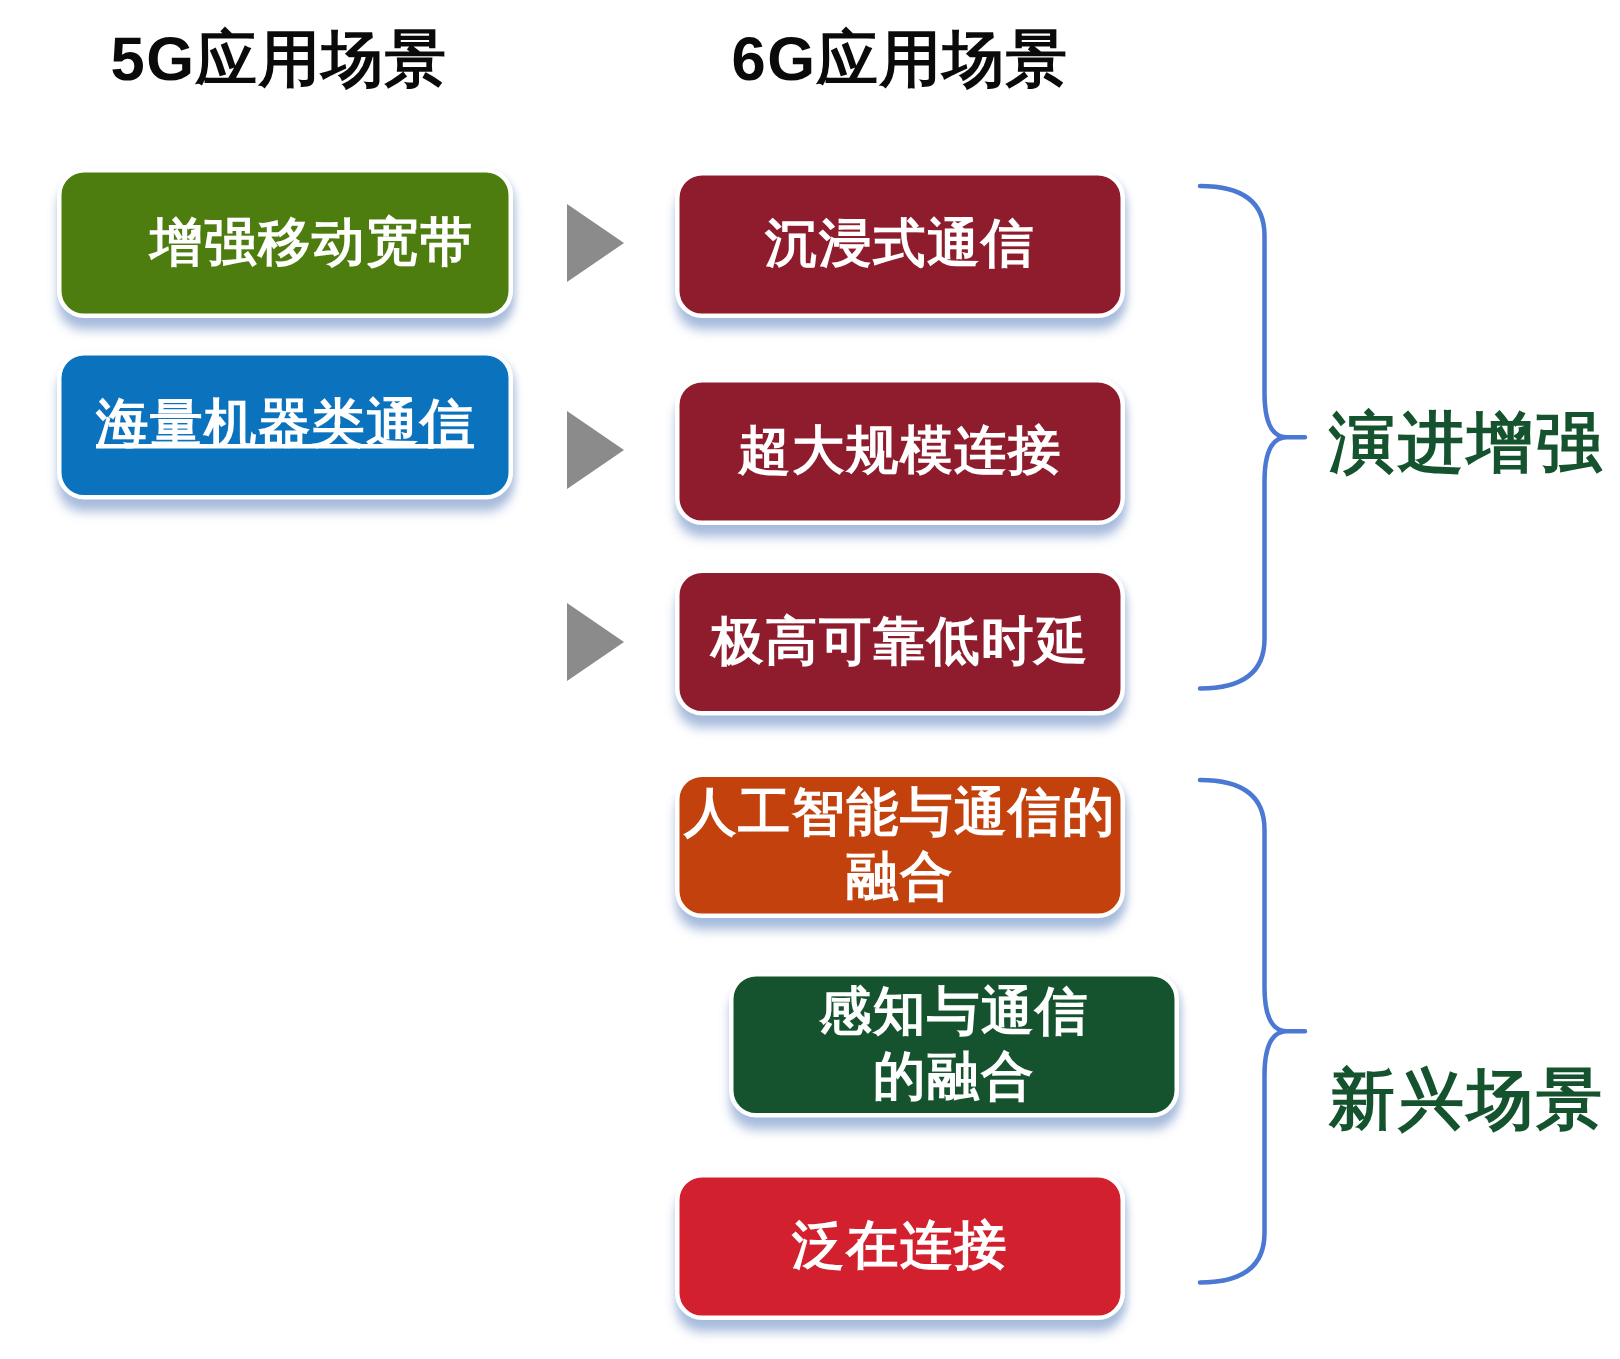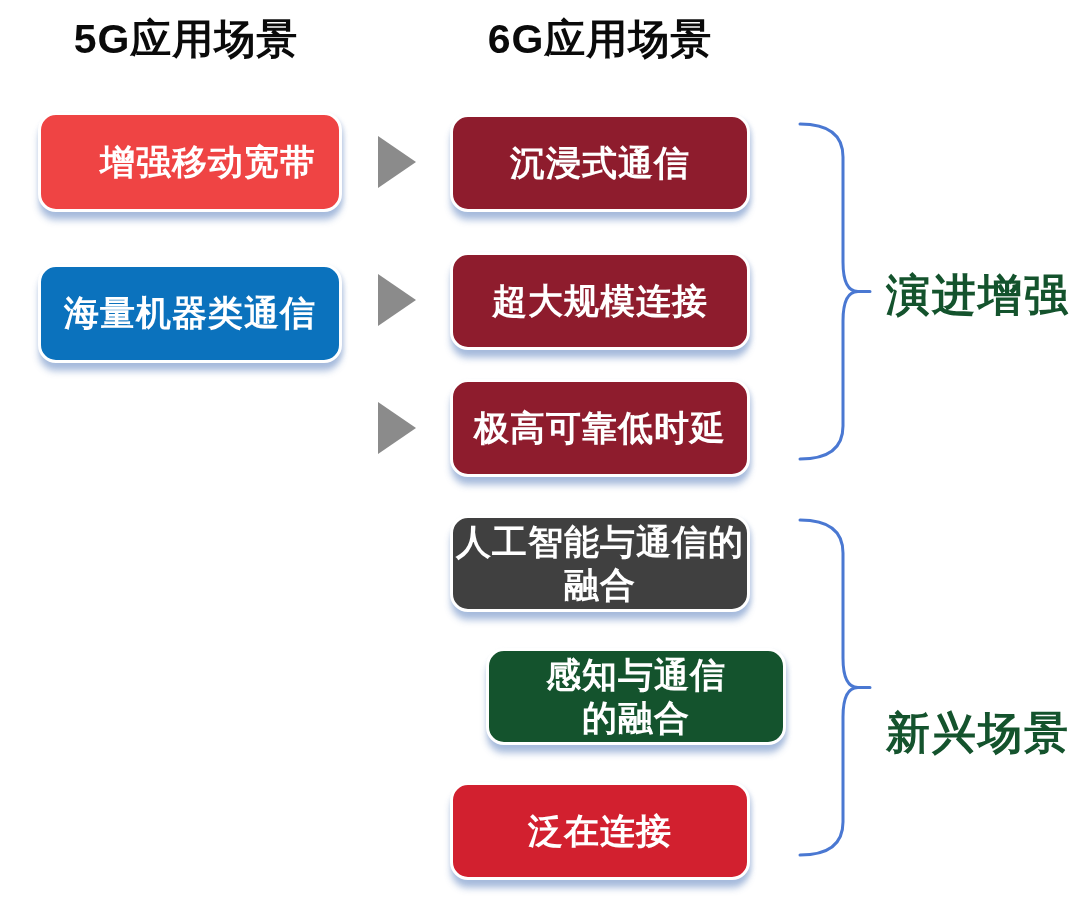--- a/index.html
+++ b/index.html
@@ -16,21 +16,21 @@
   .box{
     position:absolute;box-sizing:border-box;border-radius:18px;border:3px solid #ffffff;
     display:flex;align-items:center;justify-content:center;text-align:center;
     color:#ffffff;font-weight:bold;font-size:35px;line-height:1.22;letter-spacing:1px;
     white-space:pre-line;
     box-shadow:0 9px 7px -1px rgba(158,180,216,0.85), 2px 3px 4px rgba(158,180,216,0.45);
   }
   .col-left{left:38px;width:304px;}
   .col-mid{left:450px;width:300px;}
   .b1{top:112px;height:100px;}
-  .b2{top:264px;height:99px;}
+  .b2{top:234px;height:99px;text-decoration:underline;}
   .b3{top:378px;height:100px;}
   .m1{top:114px;height:98px;}
   .m2{top:252px;height:98px;}
   .m3{top:379px;height:98px;}
   .m4{top:515px;height:97px;}
   .m5{top:648px;height:97px;}
   .m6{top:782px;height:98px;}
   .arrow{
     position:absolute;left:378px;width:0;height:0;
     border-top:26px solid transparent;border-bottom:26px solid transparent;
@@ -48,32 +48,32 @@
   .gl2{top:704px;}
 </style>
 </head>
 <body>
 
 <div class="canvas">
 
   <div class="hdr hdr-left">5G应用场景</div>
   <div class="hdr hdr-right">6G应用场景</div>
 
-  <div class="box col-left b1" style="background: #ef4444; padding-left: 36px;">增强移动宽带</div>
+  <div class="box col-left b1" style="background: #4d7c0f; padding-left: 36px;">增强移动宽带</div>
   <div class="box col-left b2" style="background: rgb(11, 114, 189);">海量机器类通信</div>
 
   <div class="arrow a1" style="border-left-color: rgb(139, 139, 139);"></div>
   <div class="arrow a2" style="border-left-color: rgb(139, 139, 139);"></div>
   <div class="arrow a3" style="border-left-color: rgb(139, 139, 139);"></div>
 
   <div class="box col-mid m1" style="background: rgb(142, 28, 45);">沉浸式通信</div>
   <div class="box col-mid m2" style="background: rgb(142, 28, 45);">超大规模连接</div>
   <div class="box col-mid m3" style="background: rgb(142, 28, 45);">极高可靠低时延</div>
 
-  <div class="box col-mid m4" style="background: #404040;">人工智能与通信的
+  <div class="box col-mid m4" style="background: #c2410c;">人工智能与通信的
 融合</div>
   <div class="box col-mid m5" style="background: #14532d; margin-left: 36px;">感知与通信
 的融合</div>
   <div class="box col-mid m6" style="background: rgb(210, 32, 47);">泛在连接</div>
 
   <svg class="brace brace-1" viewBox="0 0 78 341">
     <path d="M 4,3 Q 47,3 47,36 L 47,141 Q 47,170.5 62,170.5 L 74,170.5
          M 4,338 Q 47,338 47,305 L 47,200 Q 47,170.5 62,170.5" style="stroke: rgb(74, 120, 210);"></path>
   </svg>
 

